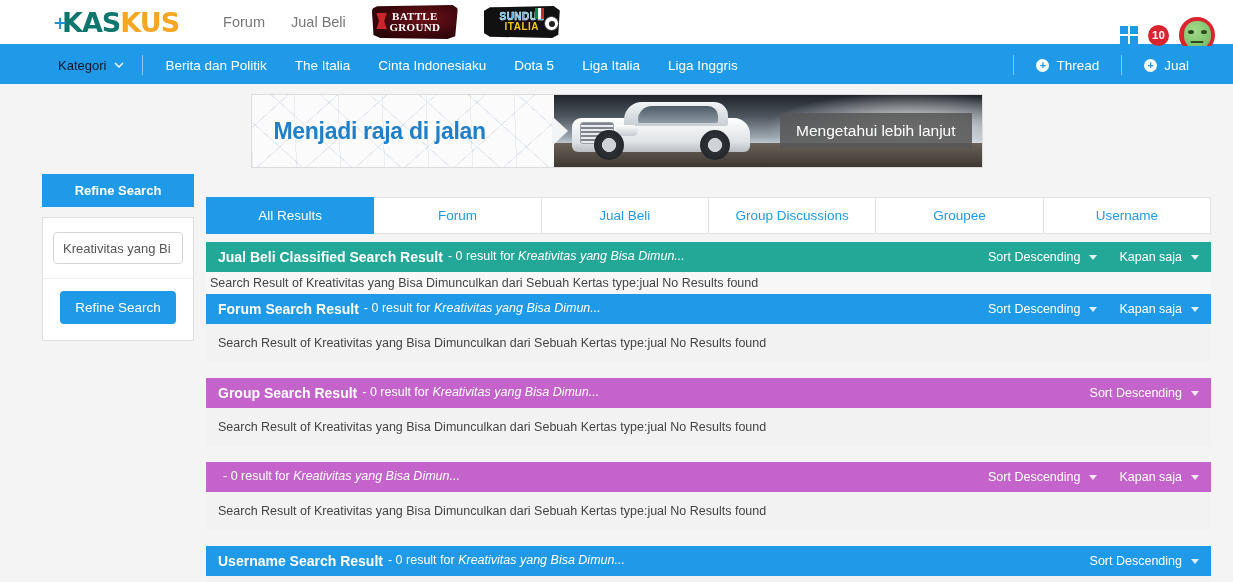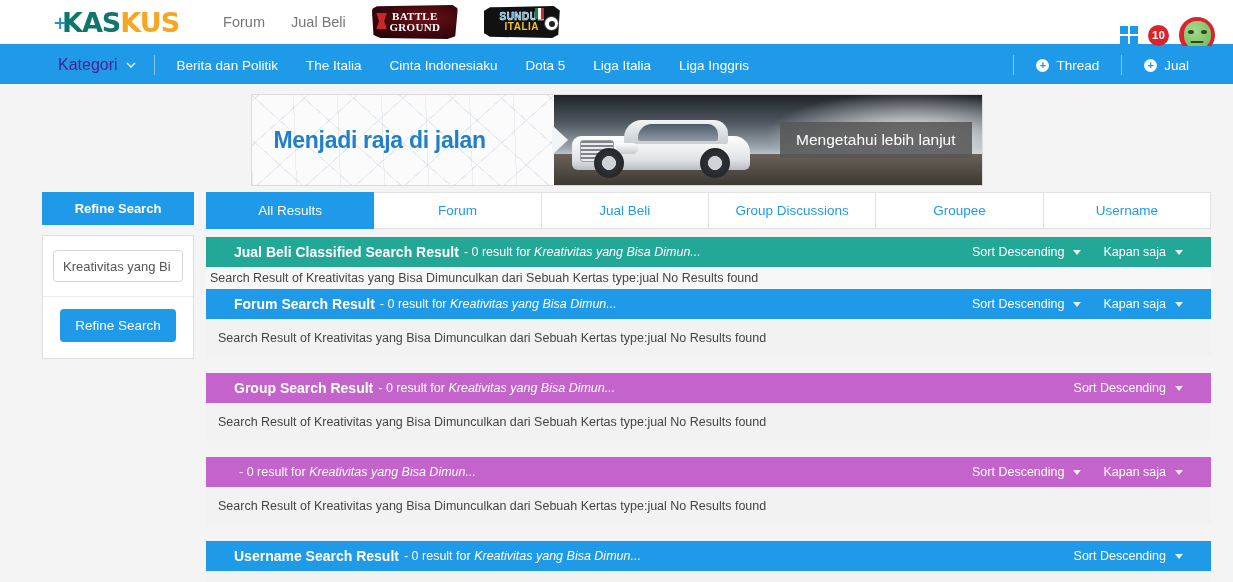--- a/index.html
+++ b/index.html
@@ -186,22 +186,22 @@
   
   .navbar {
     height: 38px;
     background: #1f9ae8;
     display: flex;
     align-items: center;
     position: relative;
   }
   .navbar .kategori {
     margin-left: 58px;
-    color: #4c1d95;
-    font-size: 16px;
+    color: #0f172a;
+    font-size: 13px;
     display: flex; align-items: center; gap: 8px;
     padding-right: 18px;
     border-right: 1px solid rgba(255,255,255,.45);
     height: 20px;
   }
   .navbar .navlinks {
     display: flex; align-items: center; gap: 28px;
     margin-left: 22px;
   }
   .navbar .navlinks a {
@@ -224,21 +224,21 @@
     font-size: 11px; font-weight: bold; line-height: 12px;
     text-align: center;
   }
 
   
   .banner-zone {
     padding: 10px 0 0 0;
     display: flex; justify-content: center;
   }
   .banner {
-    width: 732px; height: 92px;
+    width: 732px; height: 74px;
     border: 1px solid #dcdcdc;
     background: #fff;
     display: flex;
     overflow: hidden;
     position: relative;
   }
   .banner-left {
     width: 302px;
     background:
       repeating-linear-gradient(42deg, rgba(190,200,215,.35) 0 1px, transparent 1px 33px),
@@ -376,21 +376,21 @@
     border-radius: 4px;
     font-size: 13.5px;
     padding: 9px 15px;
     cursor: pointer;
     font-family: "Liberation Sans", sans-serif;
   }
 
   .content { flex: 1; min-width: 0; }
 
   
-  .tabs { display: flex; }
+  .tabs { display: flex; margin-top: 23px; }
   .tab {
     flex: 1;
     text-align: center;
     font-size: 13.5px;
     color: #1f9ae8;
     background: #ffffff;
     border: 1px solid #e2e2e2;
     border-left: 0;
     padding: 10px 0;
     cursor: pointer;
@@ -399,22 +399,22 @@
   .tab:first-child { border-left: 1px solid #e2e2e2; }
   .tab.active {
     background: #1f9ae8;
     color: #ffffff;
     border-color: #1f9ae8;
   }
 
   
   .sec { margin-top: 10px; }
   .sec-head {
-    display: flex; align-items: center;
-    padding: 7px 28px;
+    display: flex; 
+    padding: 7px 12px;
     color: #ffffff;
     min-height: 30px;
   }
   .sec-head .ttl { font-size: 14px; font-weight: bold; white-space: nowrap; }
   .sec-head .meta { font-size: 12.5px; margin-left: 5px; white-space: nowrap; }
   .sec-head .meta em { font-style: italic; }
   .sec-head .spacer { flex: 1; }
   .ctrl {
     font-size: 12.5px;
     display: flex; align-items: center; gap: 9px;

